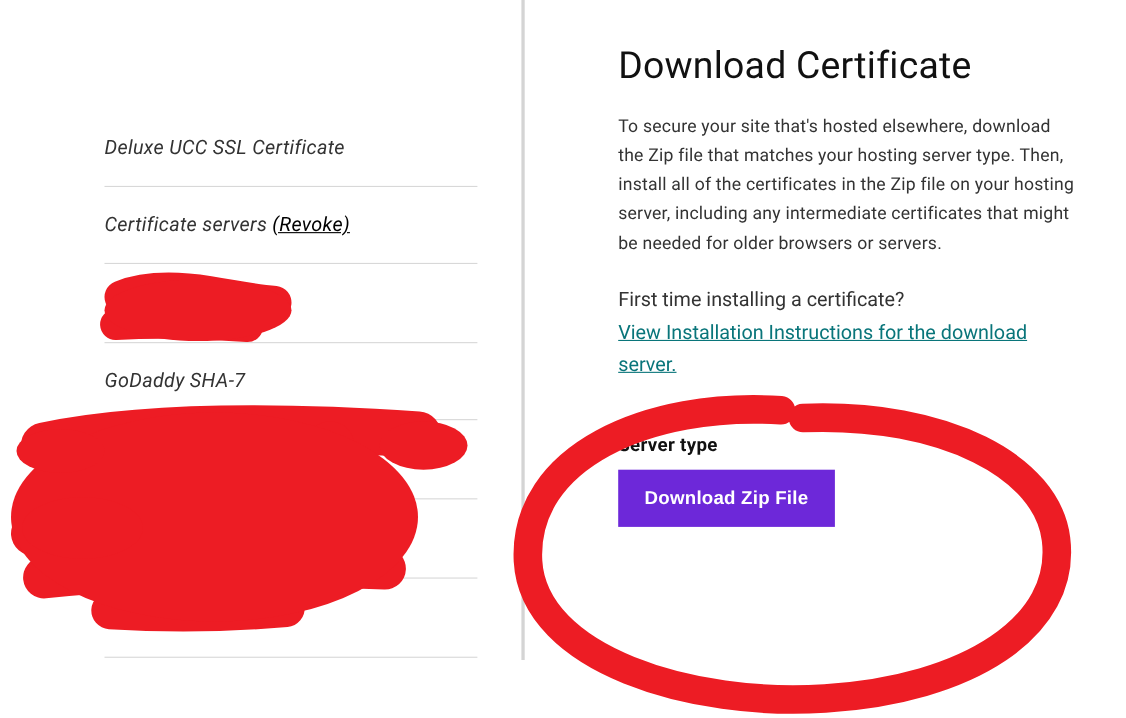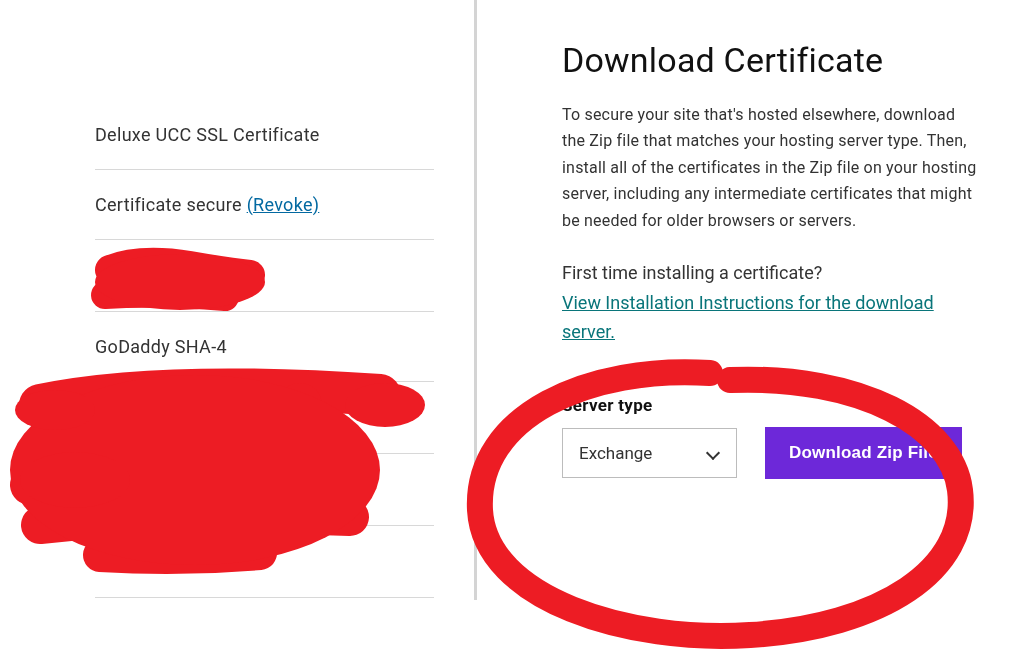--- a/index.html
+++ b/index.html
@@ -12,20 +12,21 @@
       position: relative;
     }
     .container {
       display: flex;
       height: 100%;
     }
     .left-panel {
       width: 474px;
       padding: 0;
       position: relative;
+      font-style: italic;
     }
     .divider {
       width: 3px;
       background: #d4d4d4;
       margin-top: 0;
       height: 600px;
     }
     .right-panel {
       flex: 1;
       padding: 40px 40px 0 85px;
@@ -39,21 +40,21 @@
     .list-item {
       padding: 24px 0;
       border-bottom: 1px solid #d8d8d8;
       color: #333;
       font-size: 18px;
       letter-spacing: 0.3px;
     }
     .list-item.first { border-top: none; }
     .revoke-text { color: #333; }
     .revoke-link {
-      color: #0369a1;
+      color: #000000;
       text-decoration: underline;
       cursor: pointer;
     }
     .list-item.redacted-row {
       height: 72px;
       position: relative;
     }
     .right-title {
       font-size: 34px;
       font-weight: 400;
@@ -152,25 +153,25 @@
 </head>
 <body>
 
 <div class="container">
   <div class="left-panel">
     <div class="left-list">
       <div class="list-item first">
         <span>Deluxe UCC SSL Certificate</span>
       </div>
       <div class="list-item">
-        <span class="revoke-text">Certificate secure </span><a class="revoke-link">(Revoke)</a>
+        <span class="revoke-text">Certificate servers </span><a class="revoke-link">(Revoke)</a>
       </div>
       <div class="list-item redacted-row"></div>
       <div class="list-item">
-        <span>GoDaddy SHA-4</span>
+        <span>GoDaddy SHA-7</span>
       </div>
       <div class="list-item redacted-row"></div>
       <div class="list-item redacted-row"></div>
       <div class="list-item redacted-row"></div>
     </div>
 
     <svg class="redaction-svg-left" viewBox="0 0 440 653">
       <g fill="none" stroke="#ed1c24" stroke-linecap="round">
 
         <path stroke-width="30" d="M110 270 q30 -12 80 -4 q40 7 60 9"></path>
@@ -200,24 +201,20 @@
   <div class="right-panel">
     <h1 class="right-title">Download Certificate</h1>
     <p class="right-desc">To secure your site that's hosted elsewhere, download the Zip file that matches your hosting server type. Then, install all of the certificates in the Zip file on your hosting server, including any intermediate certificates that might be needed for older browsers or servers.</p>
     <div class="first-time">
       <div>First time installing a certificate?</div>
       <a class="install-link">View Installation Instructions for the download server.</a>
     </div>
     <div class="server-section">
       <div class="server-label">Server type</div>
       <div class="server-controls">
-        <div class="server-select">
-          <span class="server-select-value">Exchange</span>
-          <span class="chevron"></span>
-        </div>
         <button class="download-btn">Download Zip File</button>
       </div>
     </div>
   </div>
 </div>
 
 <svg class="annotation-svg" viewBox="0 0 590 300">
   <path fill="none" stroke="#ed1c24" stroke-width="26" stroke-linecap="round" d="M280 18
            C 160 10, 45 60, 50 155
            C 55 245, 200 288, 320 280

